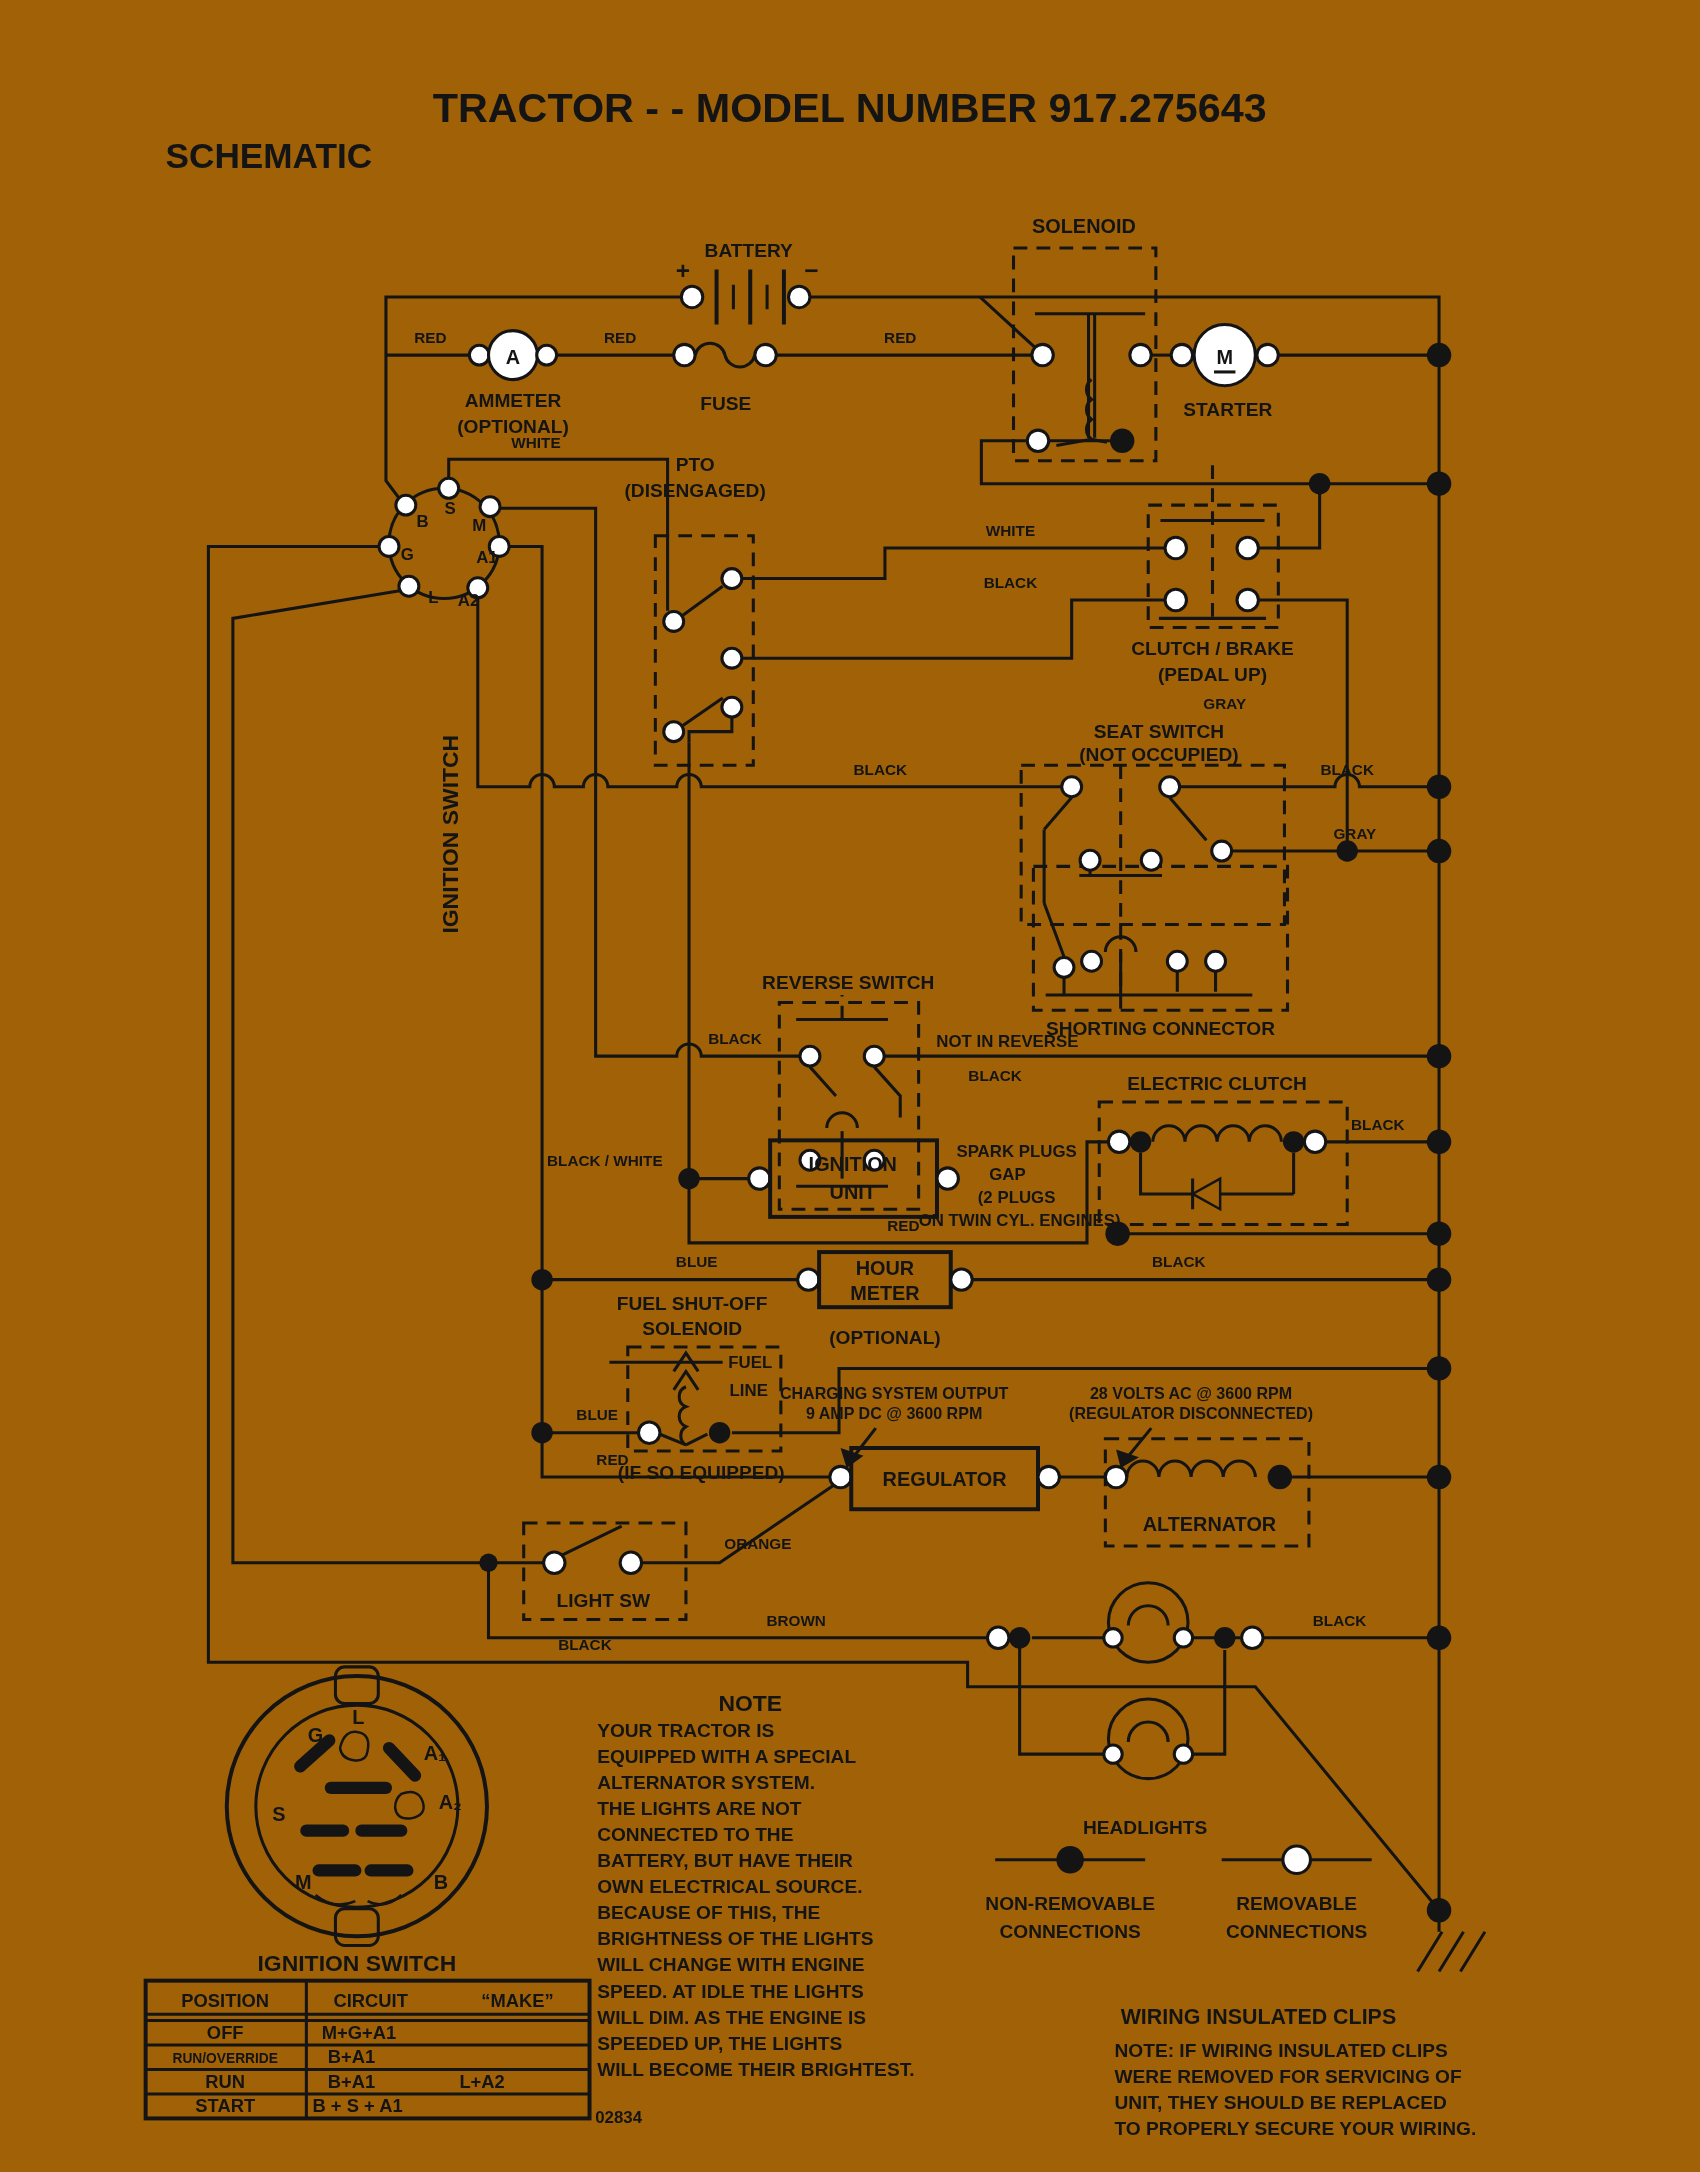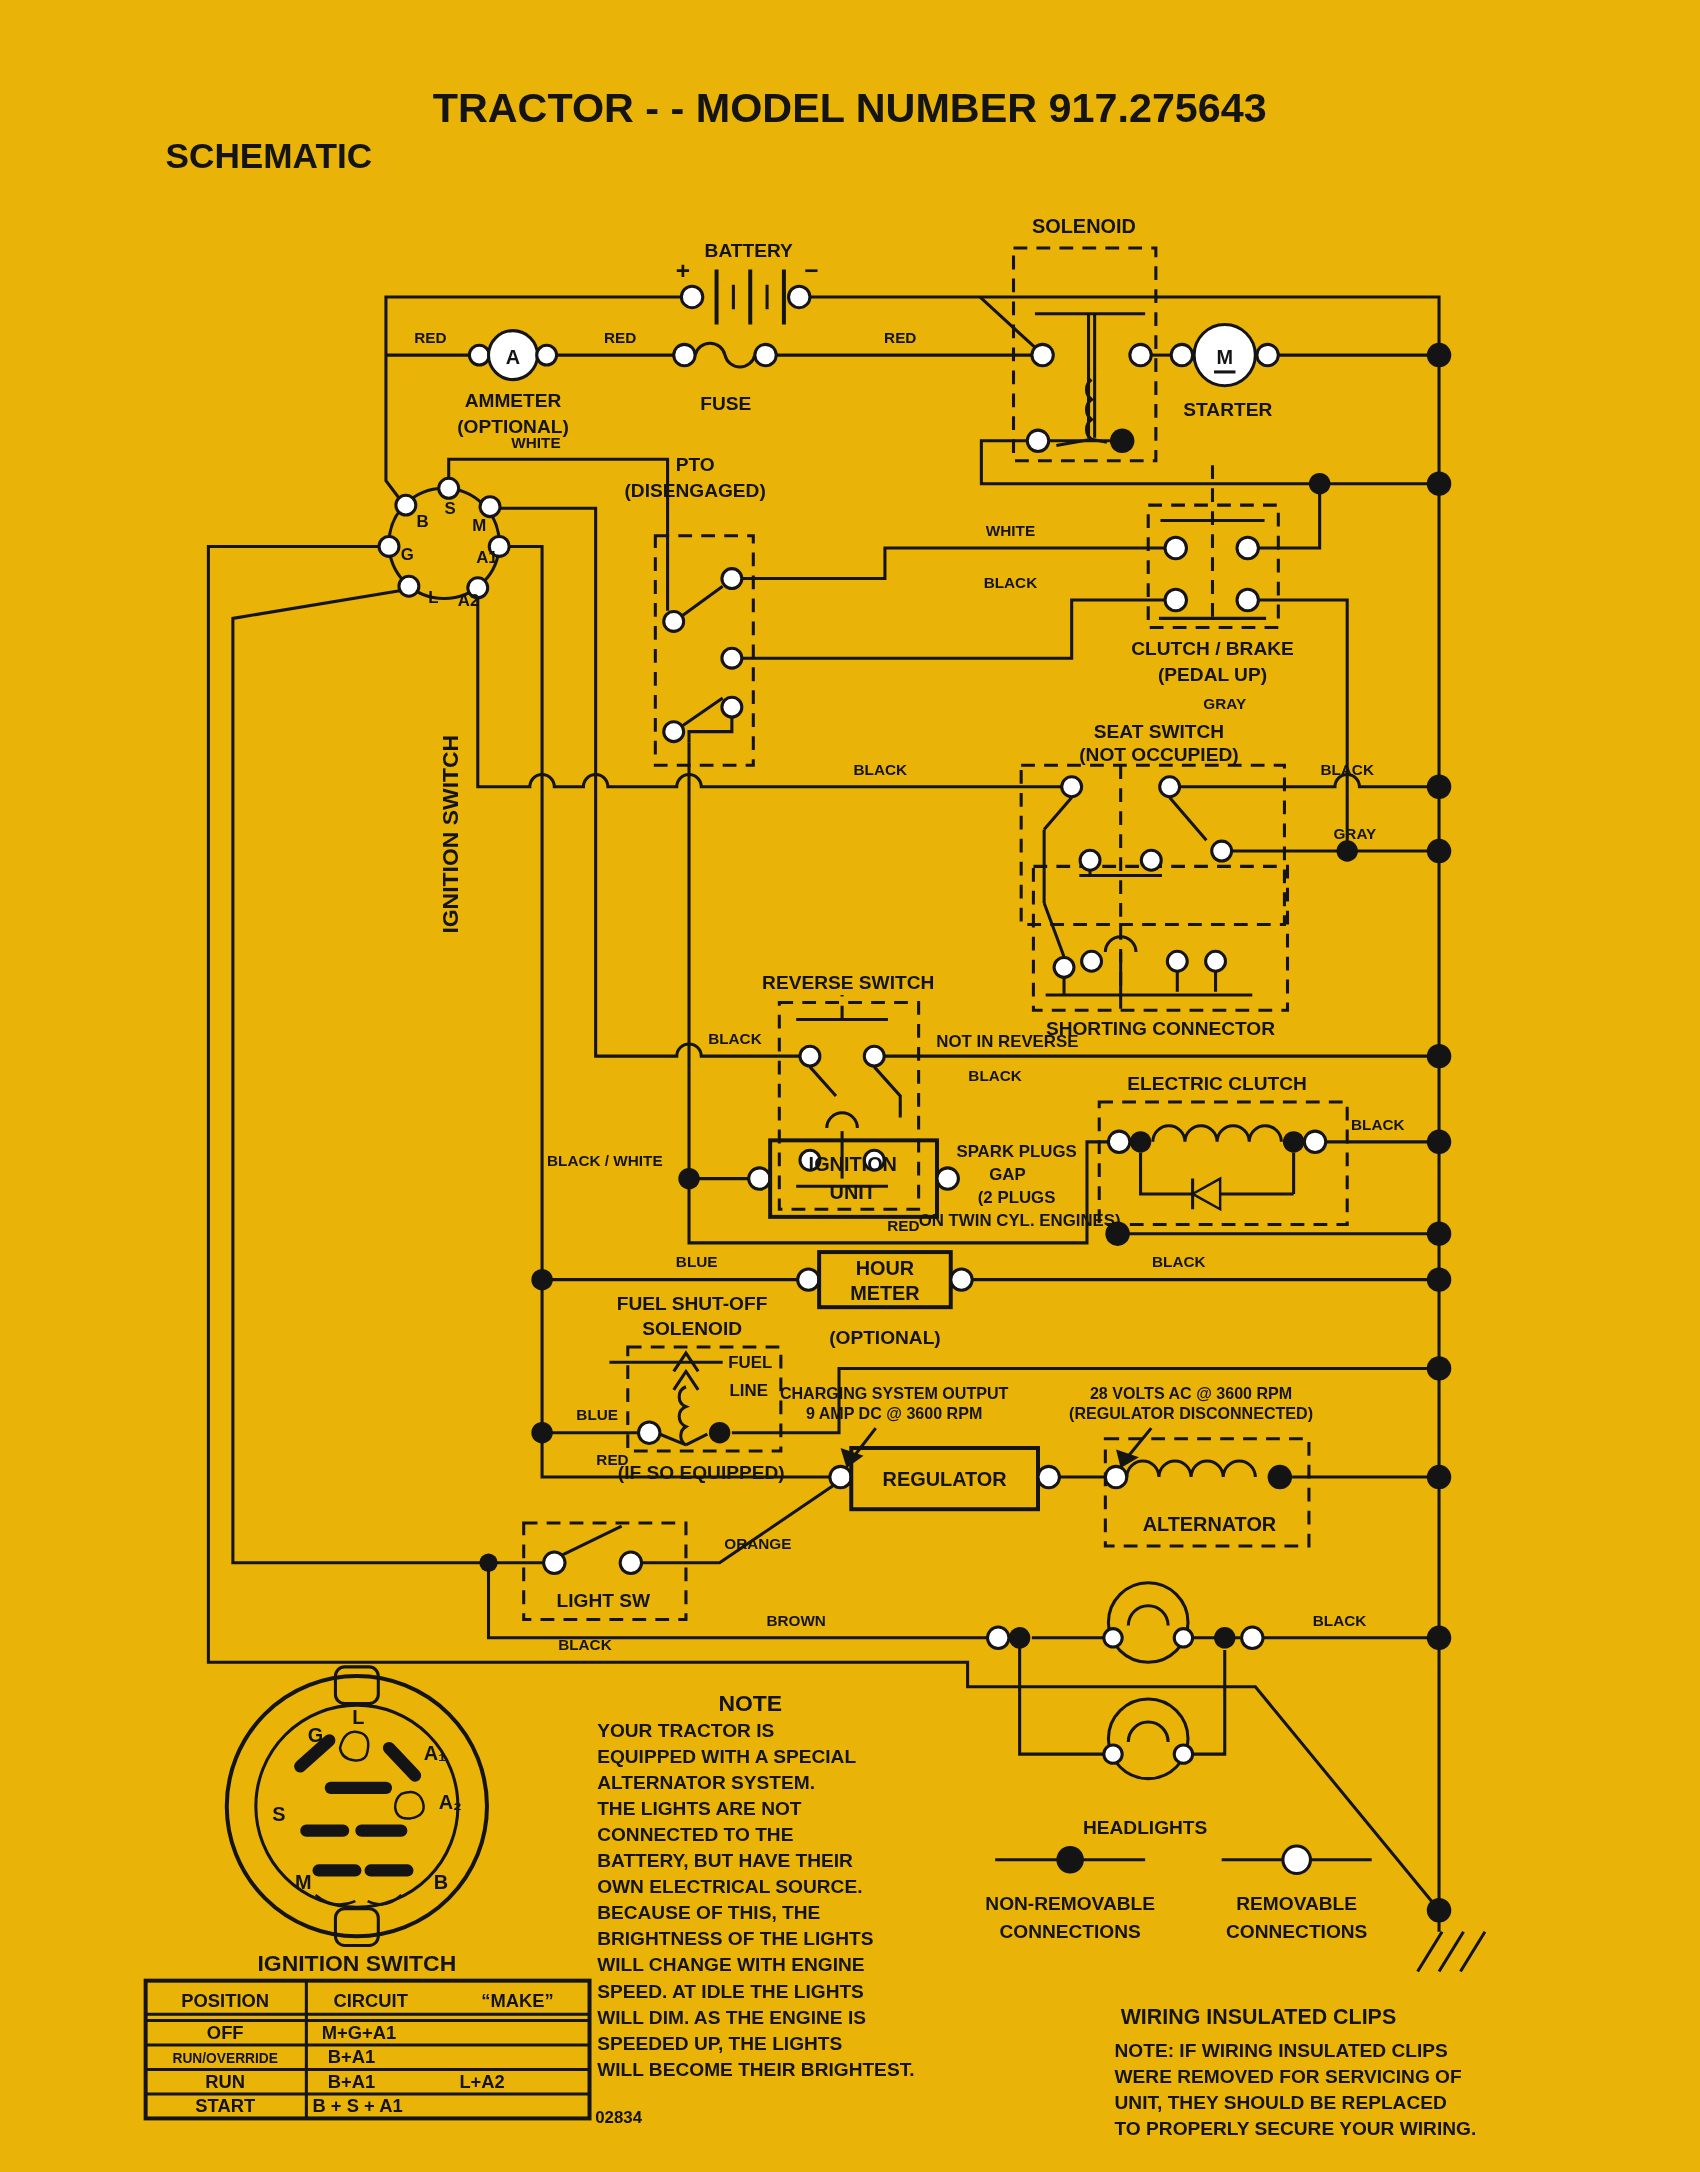--- a/index.html
+++ b/index.html
@@ -1,16 +1,16 @@
 <!DOCTYPE html>
 <html style="font-size:12.2px"><head>
 <meta charset="utf-8">
 <style>
   html,body{margin:0;padding:0;background:#ffffff;}
-  .page{width:1701px;height:2172px;background:#eab308;position:relative;}
+  .page{width:1701px;height:2172px;background:#a16207;position:relative;}
   svg{display:block;}
   .ink{stroke:#141414;fill:none;stroke-width:2;}
   .ink3{stroke:#141414;fill:none;stroke-width:2.6;}
   .dash{stroke:#141414;fill:none;stroke-width:2;stroke-dasharray:9 6;}
   .dot{fill:#141414;stroke:none;}
   .term{fill:#ffffff;stroke:#141414;stroke-width:2;}
   text{fill:#141414;font-family:"Liberation Sans","DejaVu Sans",sans-serif;font-weight:bold;}
   .t-title{font-size:27px;}
   .t-sub{font-size:23px;}
   .t-comp{font-size:12.5px;text-anchor:middle;}

